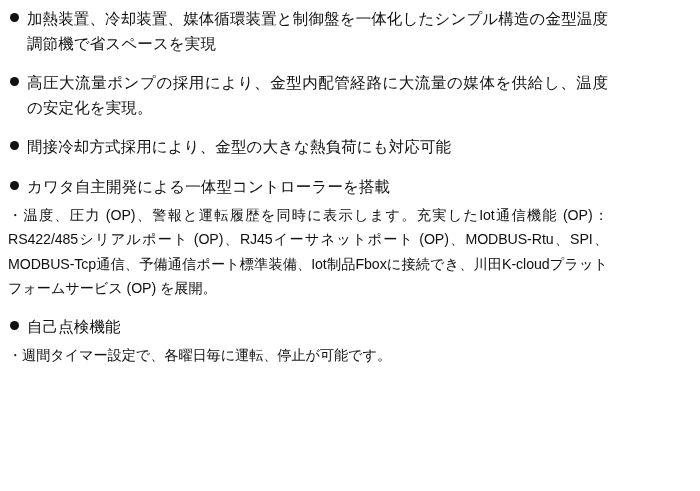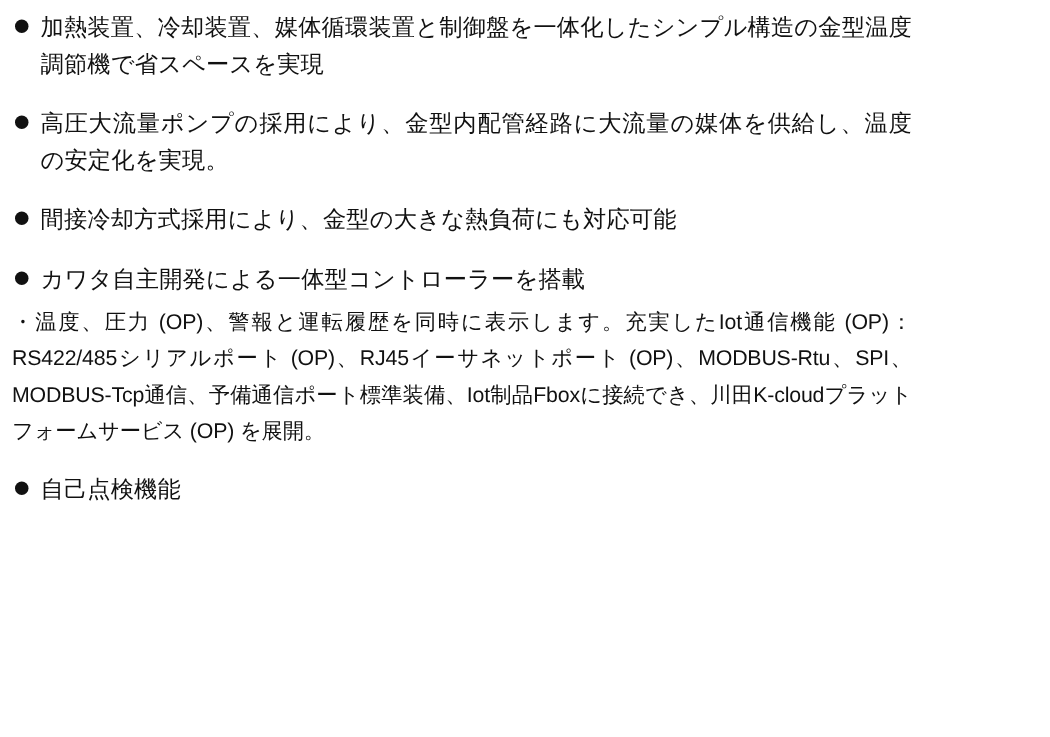--- a/index.html
+++ b/index.html
@@ -96,15 +96,16 @@
     </div>
     <div class="detail indent">・温度、圧力 (OP)、警報と運転履歴を同時に表示します。充実したIot通信機能 (OP)：RS422/485シリアルポート (OP)、RJ45イーサネットポート (OP)、MODBUS-Rtu、SPI、MODBUS-Tcp通信、予備通信ポート標準装備、Iot制品Fboxに接続でき、川田K-cloudプラットフォームサービス (OP) を展開。</div>
   </div>
 
 
   <div class="feature-block">
     <div class="bullet-row">
       <span class="bullet-dot"></span>
       <div class="headline">自己点検機能</div>
     </div>
+    <div class="detail indent">・週間タイマー設定で、各曜日毎に運転、停止が可能です。</div>
   </div>
 
 </div>
 
 </body></html>

